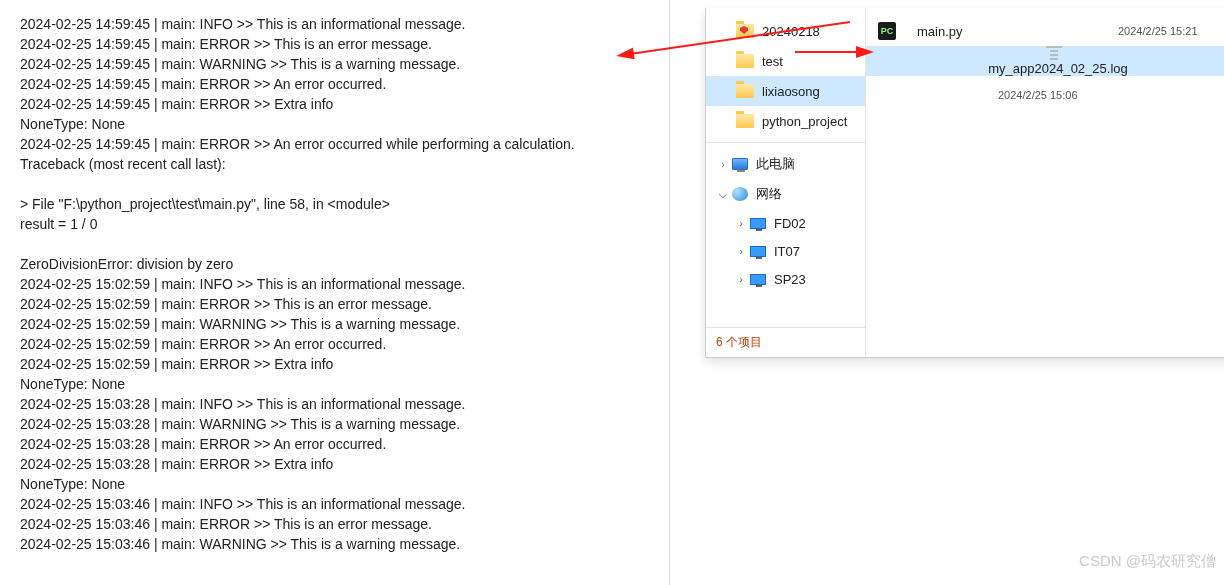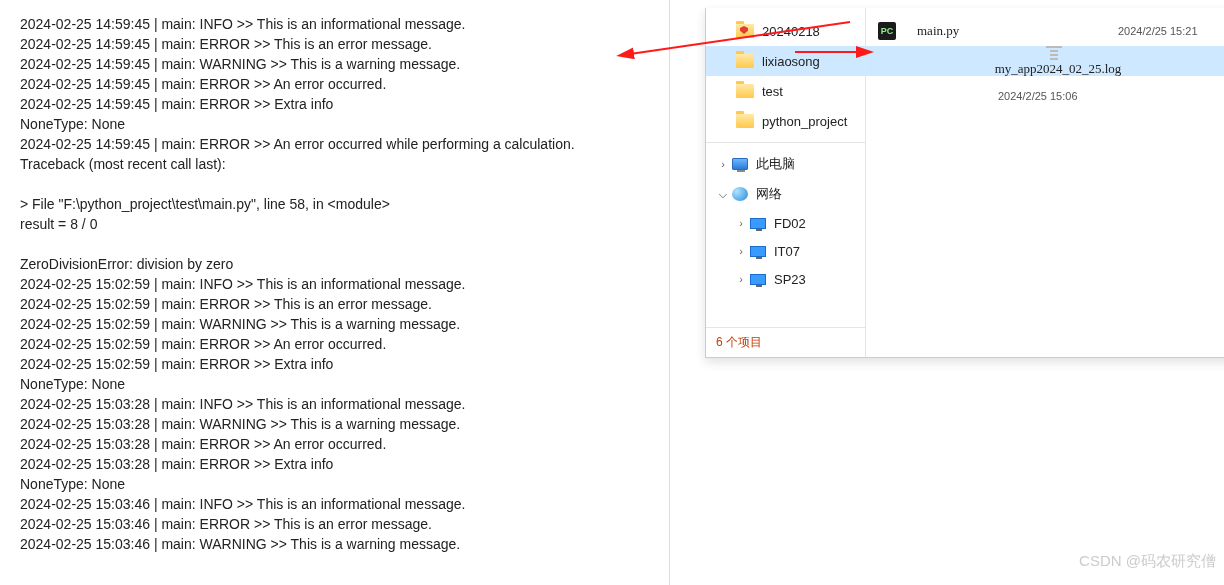--- a/index.html
+++ b/index.html
@@ -163,21 +163,21 @@
       border: 1px solid #bbb;
       margin-right: 8px;
       position: relative;
     }
     .file-icon-log::before {
       content: "";
       position: absolute; left: 3px; top: 3px; right: 3px; height: 2px;
       background: #bbb;
       box-shadow: 0 4px 0 #bbb, 0 8px 0 #bbb;
     }
-    .file-name { flex: 1; font-size: 13px; color: #222; font-family: Liberation Serif, serif; }
+    .file-name { flex: 1; font-size: 13px; color: #222; }
     .file-date { font-size: 11px; color: #555; width: 120px; text-align: left; }
     .arrow {
       position: absolute;
       pointer-events: none;
     }
     .arrow svg { overflow: visible; }
     .watermark {
       position: absolute;
       right: 8px;
       bottom: 14px;
@@ -193,21 +193,21 @@
     <div class="log-line">2024-02-25 14:59:45 | main: INFO &gt;&gt; This is an informational message.</div>
     <div class="log-line">2024-02-25 14:59:45 | main: ERROR &gt;&gt; This is an error message.</div>
     <div class="log-line">2024-02-25 14:59:45 | main: WARNING &gt;&gt; This is a warning message.</div>
     <div class="log-line">2024-02-25 14:59:45 | main: ERROR &gt;&gt; An error occurred.</div>
     <div class="log-line">2024-02-25 14:59:45 | main: ERROR &gt;&gt; Extra info</div>
     <div class="log-line">NoneType: None</div>
     <div class="log-line">2024-02-25 14:59:45 | main: ERROR &gt;&gt; An error occurred while performing a calculation.</div>
     <div class="log-line">Traceback (most recent call last):</div>
     <div class="log-line">&nbsp;</div>
     <div class="log-line">&gt; File "F:\python_project\test\main.py", line 58, in &lt;module&gt;</div>
-    <div class="log-line">    result = 8 / 0</div>
+    <div class="log-line">    result = 1 / 0</div>
     <div class="log-line">&nbsp;</div>
     <div class="log-line">ZeroDivisionError: division by zero</div>
     <div class="log-line">2024-02-25 15:02:59 | main: INFO &gt;&gt; This is an informational message.</div>
     <div class="log-line">2024-02-25 15:02:59 | main: ERROR &gt;&gt; This is an error message.</div>
     <div class="log-line">2024-02-25 15:02:59 | main: WARNING &gt;&gt; This is a warning message.</div>
     <div class="log-line">2024-02-25 15:02:59 | main: ERROR &gt;&gt; An error occurred.</div>
     <div class="log-line">2024-02-25 15:02:59 | main: ERROR &gt;&gt; Extra info</div>
     <div class="log-line">NoneType: None</div>
     <div class="log-line">2024-02-25 15:03:28 | main: INFO &gt;&gt; This is an informational message.</div>
     <div class="log-line">2024-02-25 15:03:28 | main: WARNING &gt;&gt; This is a warning message.</div>
@@ -219,27 +219,27 @@
     <div class="log-line">2024-02-25 15:03:46 | main: WARNING &gt;&gt; This is a warning message.</div>
   </div>
 </div>
 
 <div class="explorer">
   <div class="nav-pane">
     <div class="nav-item">
       <span class="folder-icon shield"></span>
       <span class="nav-label">20240218</span>
     </div>
+    <div class="nav-item">
+      <span class="folder-icon"></span>
+      <span class="nav-label">test</span>
+    </div>
     <div class="nav-item selected">
       <span class="folder-icon"></span>
       <span class="nav-label">lixiaosong</span>
-    </div>
-    <div class="nav-item">
-      <span class="folder-icon"></span>
-      <span class="nav-label">test</span>
     </div>
     <div class="nav-item">
       <span class="folder-icon"></span>
       <span class="nav-label">python_project</span>
     </div>
     <div class="nav-divider"></div>
     <div class="nav-item expandable">
       <span class="nav-chevron">›</span>
       <span class="pc-icon"></span>
       <span class="nav-label">此电脑</span>

